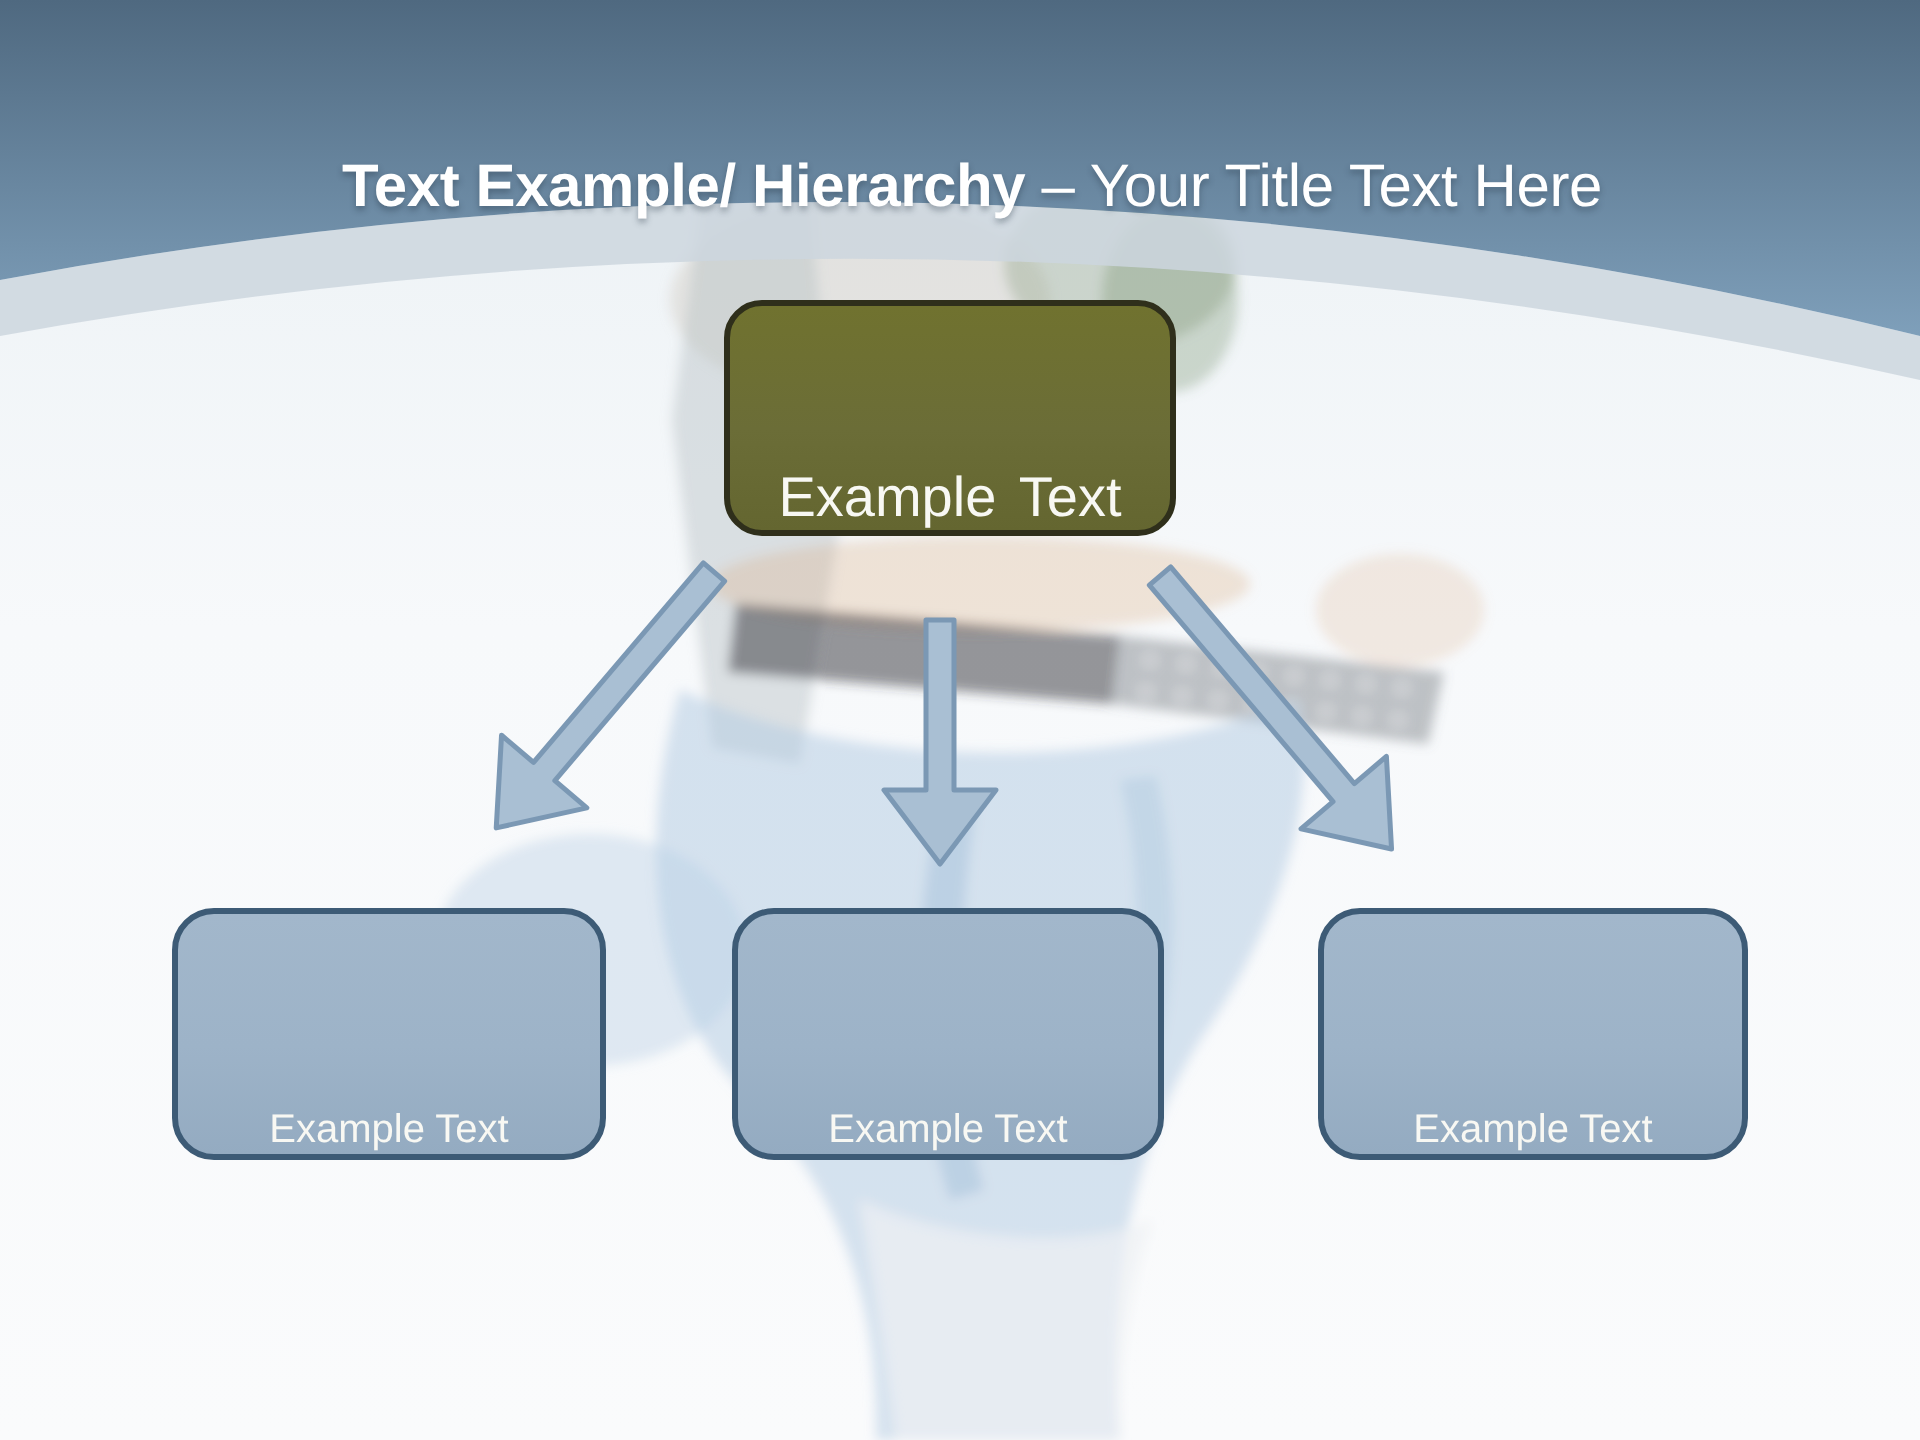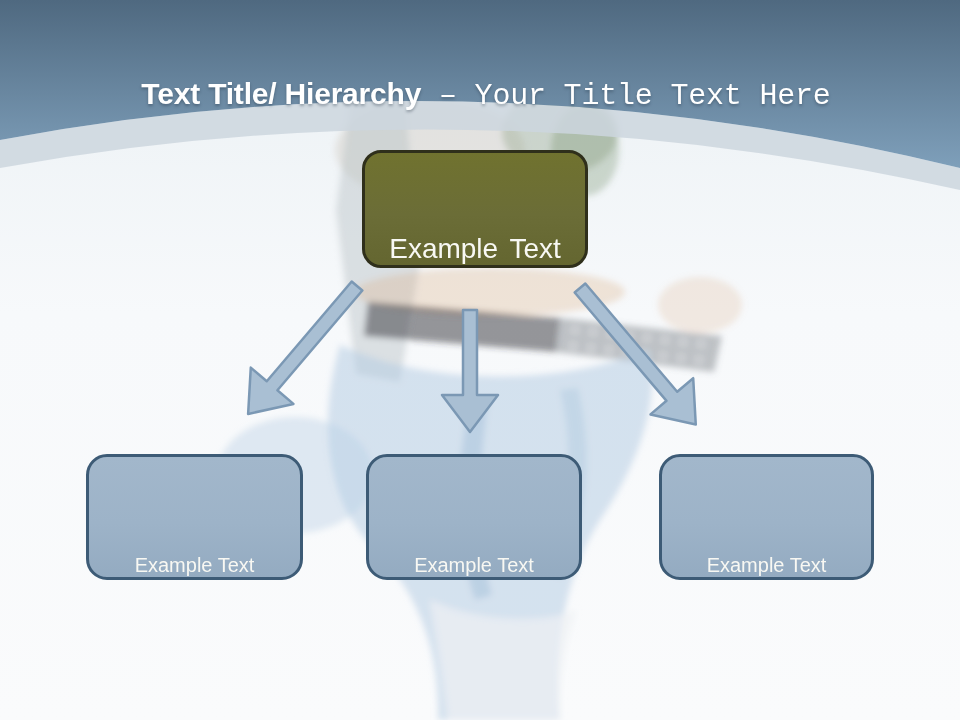--- a/index.html
+++ b/index.html
@@ -10,21 +10,21 @@
   }
   .bg-svg{position:absolute;inset:0;z-index:0;display:block;}
   .title{
     position:absolute;top:57px;left:0;right:0;z-index:3;
     text-align:center;color:#ffffff;font-size:30px;line-height:34px;
     letter-spacing:-0.2px;transform:translateX(6px);
     text-shadow:0 2px 3px rgba(25,40,55,0.35);
     white-space:nowrap;
   }
   .title .t-bold{font-weight:bold;}
-  .title .t-reg{font-weight:normal;font-family:Liberation Mono, monospace;}
+  .title .t-reg{font-weight:normal;}
   .connectors{position:absolute;inset:0;z-index:1;}
   .tbox{
     position:absolute;z-index:2;display:flex;align-items:flex-end;justify-content:center;
     box-sizing:border-box;text-align:center;color:#f8f8f3;cursor:default;
   }
   .root-box{
     left:362px;top:150px;width:226px;height:118px;
     background:linear-gradient(180deg,#70722f 0%,#6b6d37 55%,#646630 100%);
     border:3px solid #2f2f1b;border-radius:19px;
     font-size:28px;word-spacing:4px;
@@ -94,21 +94,21 @@
       <path d="M470,400 C455,470 455,540 475,600 L492,595 C476,540 478,470 488,402 Z" fill="#8fb2d0" opacity="0.35"></path>
       <path d="M560,390 C575,450 570,510 545,570 L560,578 C590,515 592,450 578,388 Z" fill="#9ab9d4" opacity="0.30"></path>
       <path d="M430,600 C440,660 445,692 448,720 L560,720 C558,680 566,640 576,610 C540,626 470,620 430,600 Z" fill="#eef1f4" opacity="0.70"></path>
     </g>
 
     <path d="M0,140 Q480,50 960,168 L960,190 Q480,81 0,168 Z" fill="#ccd6de" opacity="0.85"></path>
 
     <path d="M0,0 H960 V168 Q480,50 0,140 Z" fill="url(#hdr)"></path>
   </svg>
 
-  <h1 class="title"><span class="t-bold">Text Title/ Hierarchy</span><span class="t-reg"> – Your Title Text Here</span></h1>
+  <h1 class="title"><span class="t-bold">Text Example/ Hierarchy</span><span class="t-reg"> – Your Title Text Here</span></h1>
 
   <svg class="connectors" width="960" height="720" viewBox="0 0 960 720">
     <g fill="#a9bfd3" stroke="#7b98b4" stroke-width="2.5" stroke-linejoin="round">
       <polygon transform="translate(357,286) rotate(40.4)" points="-7,0 7,0 7,131 28,131 0,168 -28,131 -7,131"></polygon>
       <polygon transform="translate(470,310)" points="-7,0 7,0 7,85 28,85 0,122 -28,85 -7,85"></polygon>
       <polygon transform="translate(580,288) rotate(-40.3)" points="-7,0 7,0 7,142 28,142 0,179 -28,142 -7,142"></polygon>
     </g>
   </svg>
 
   <div class="tbox root-box">

